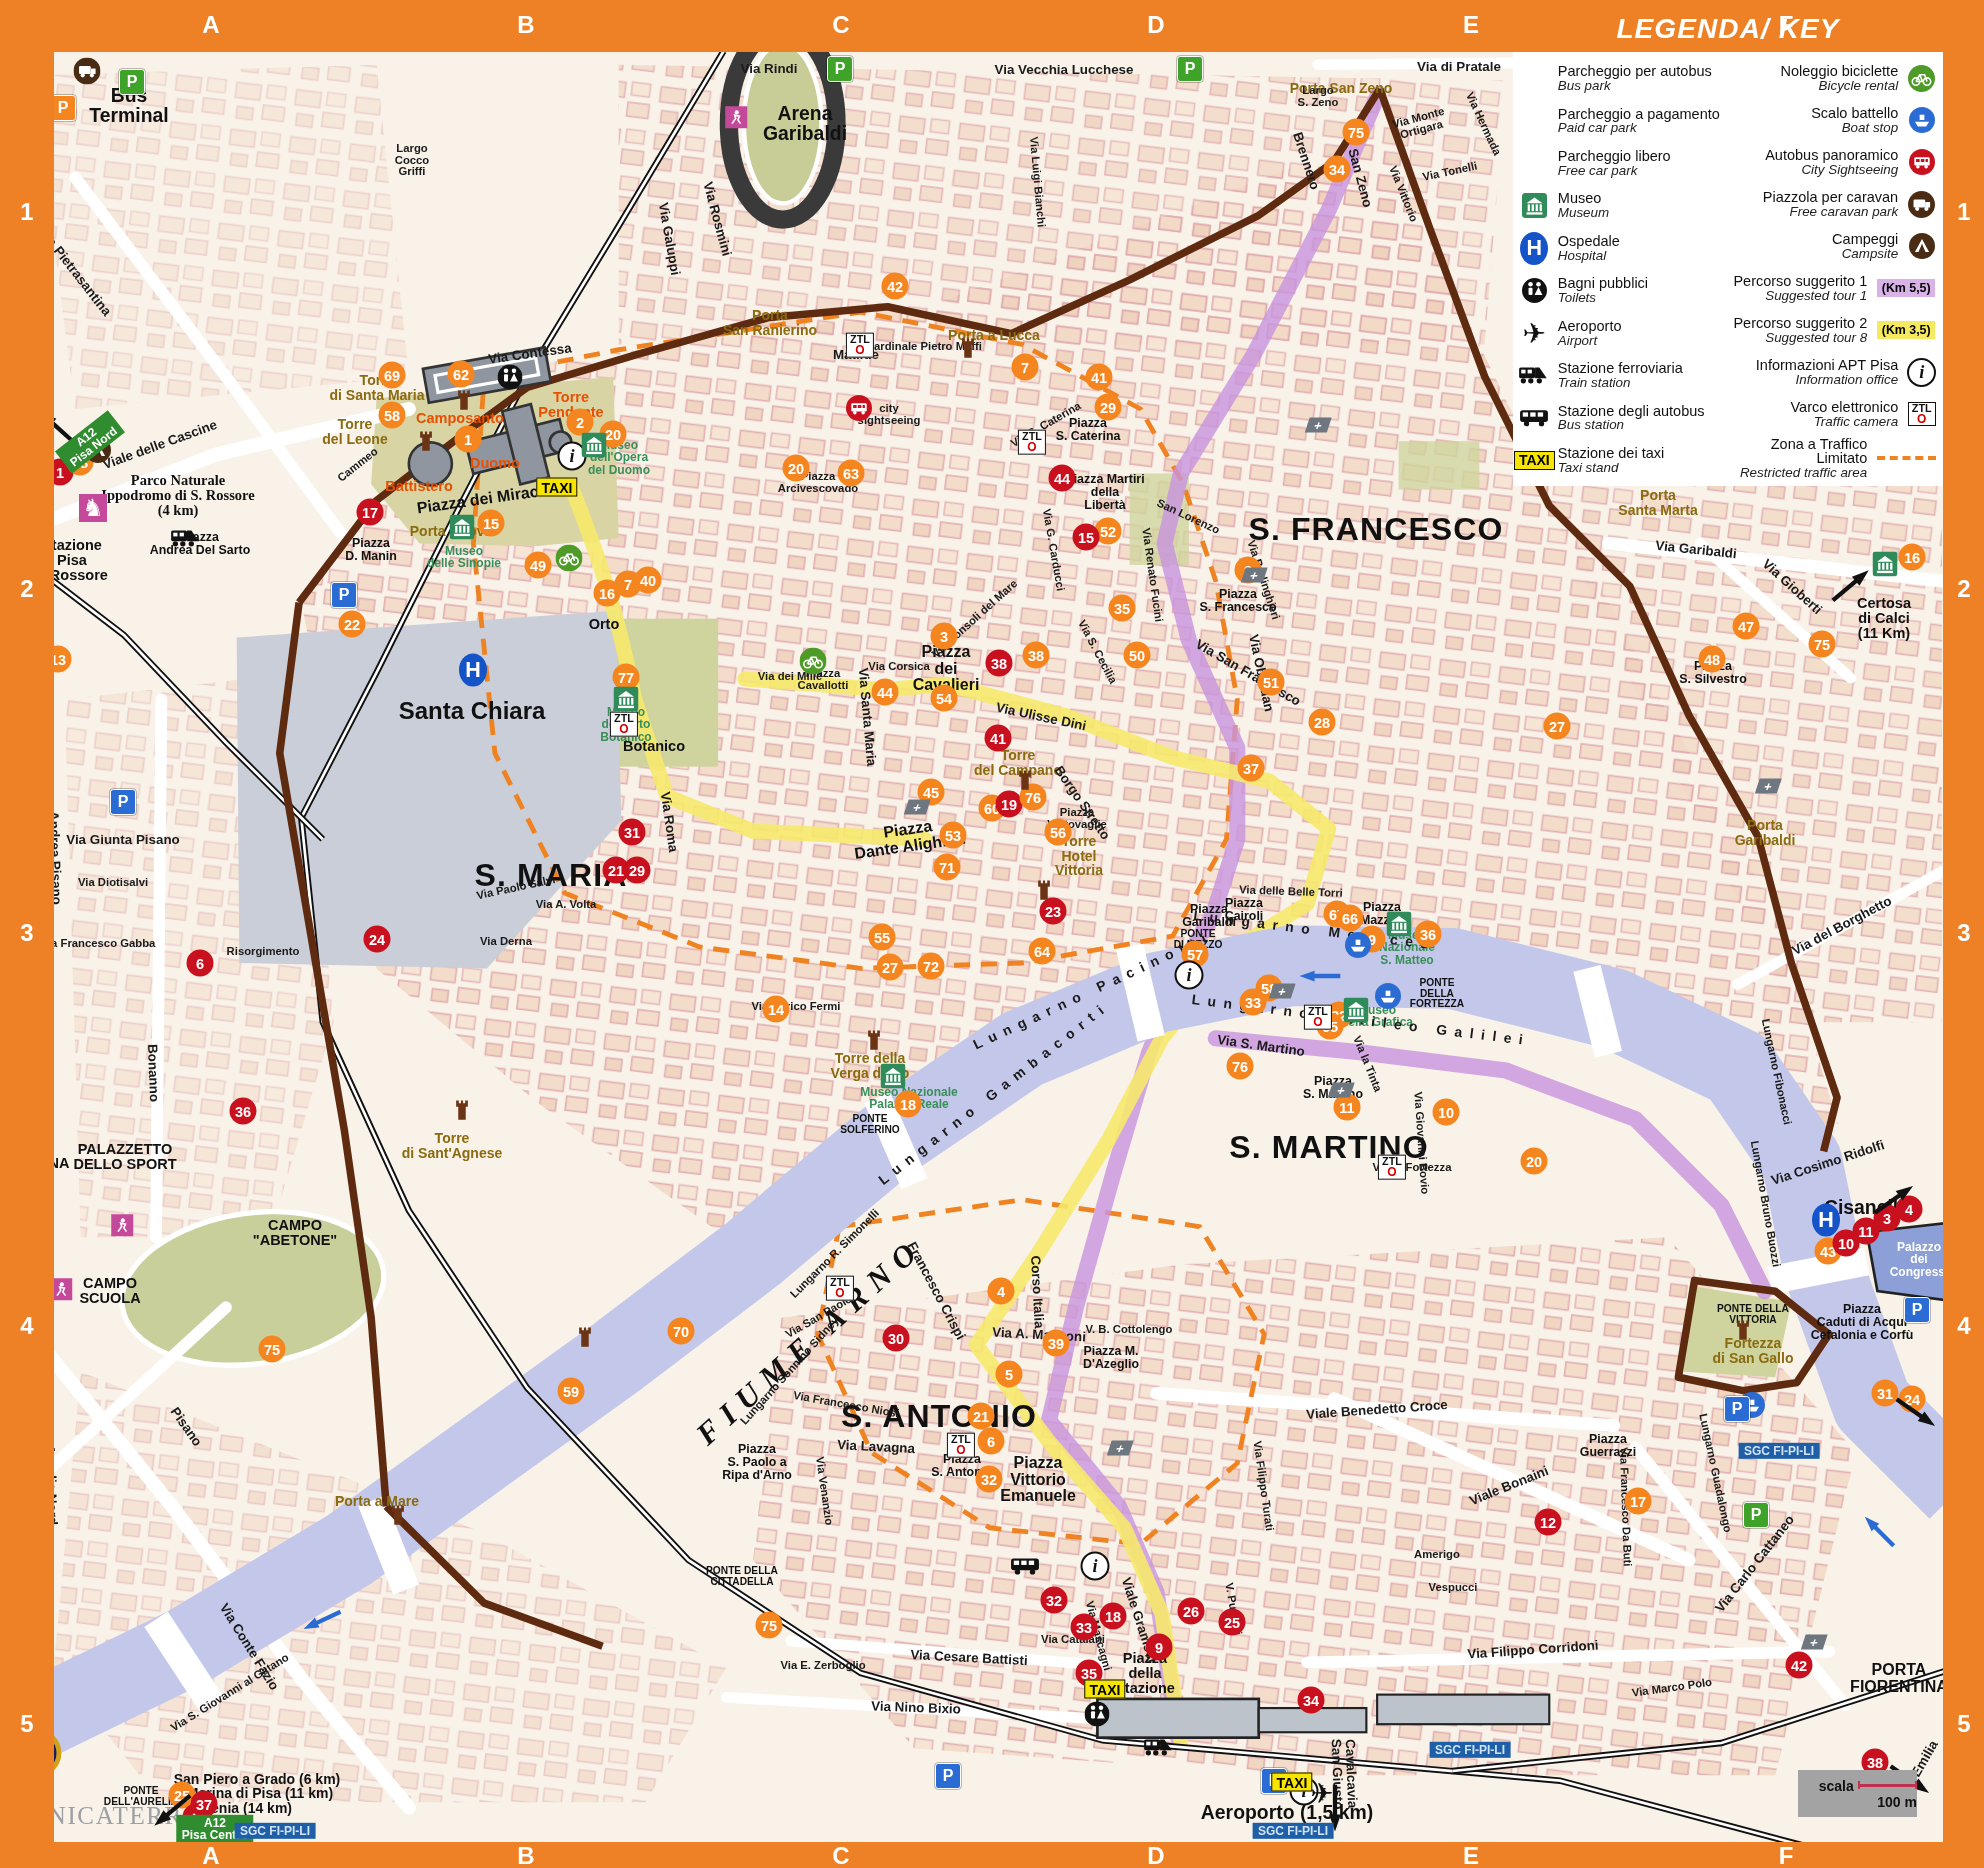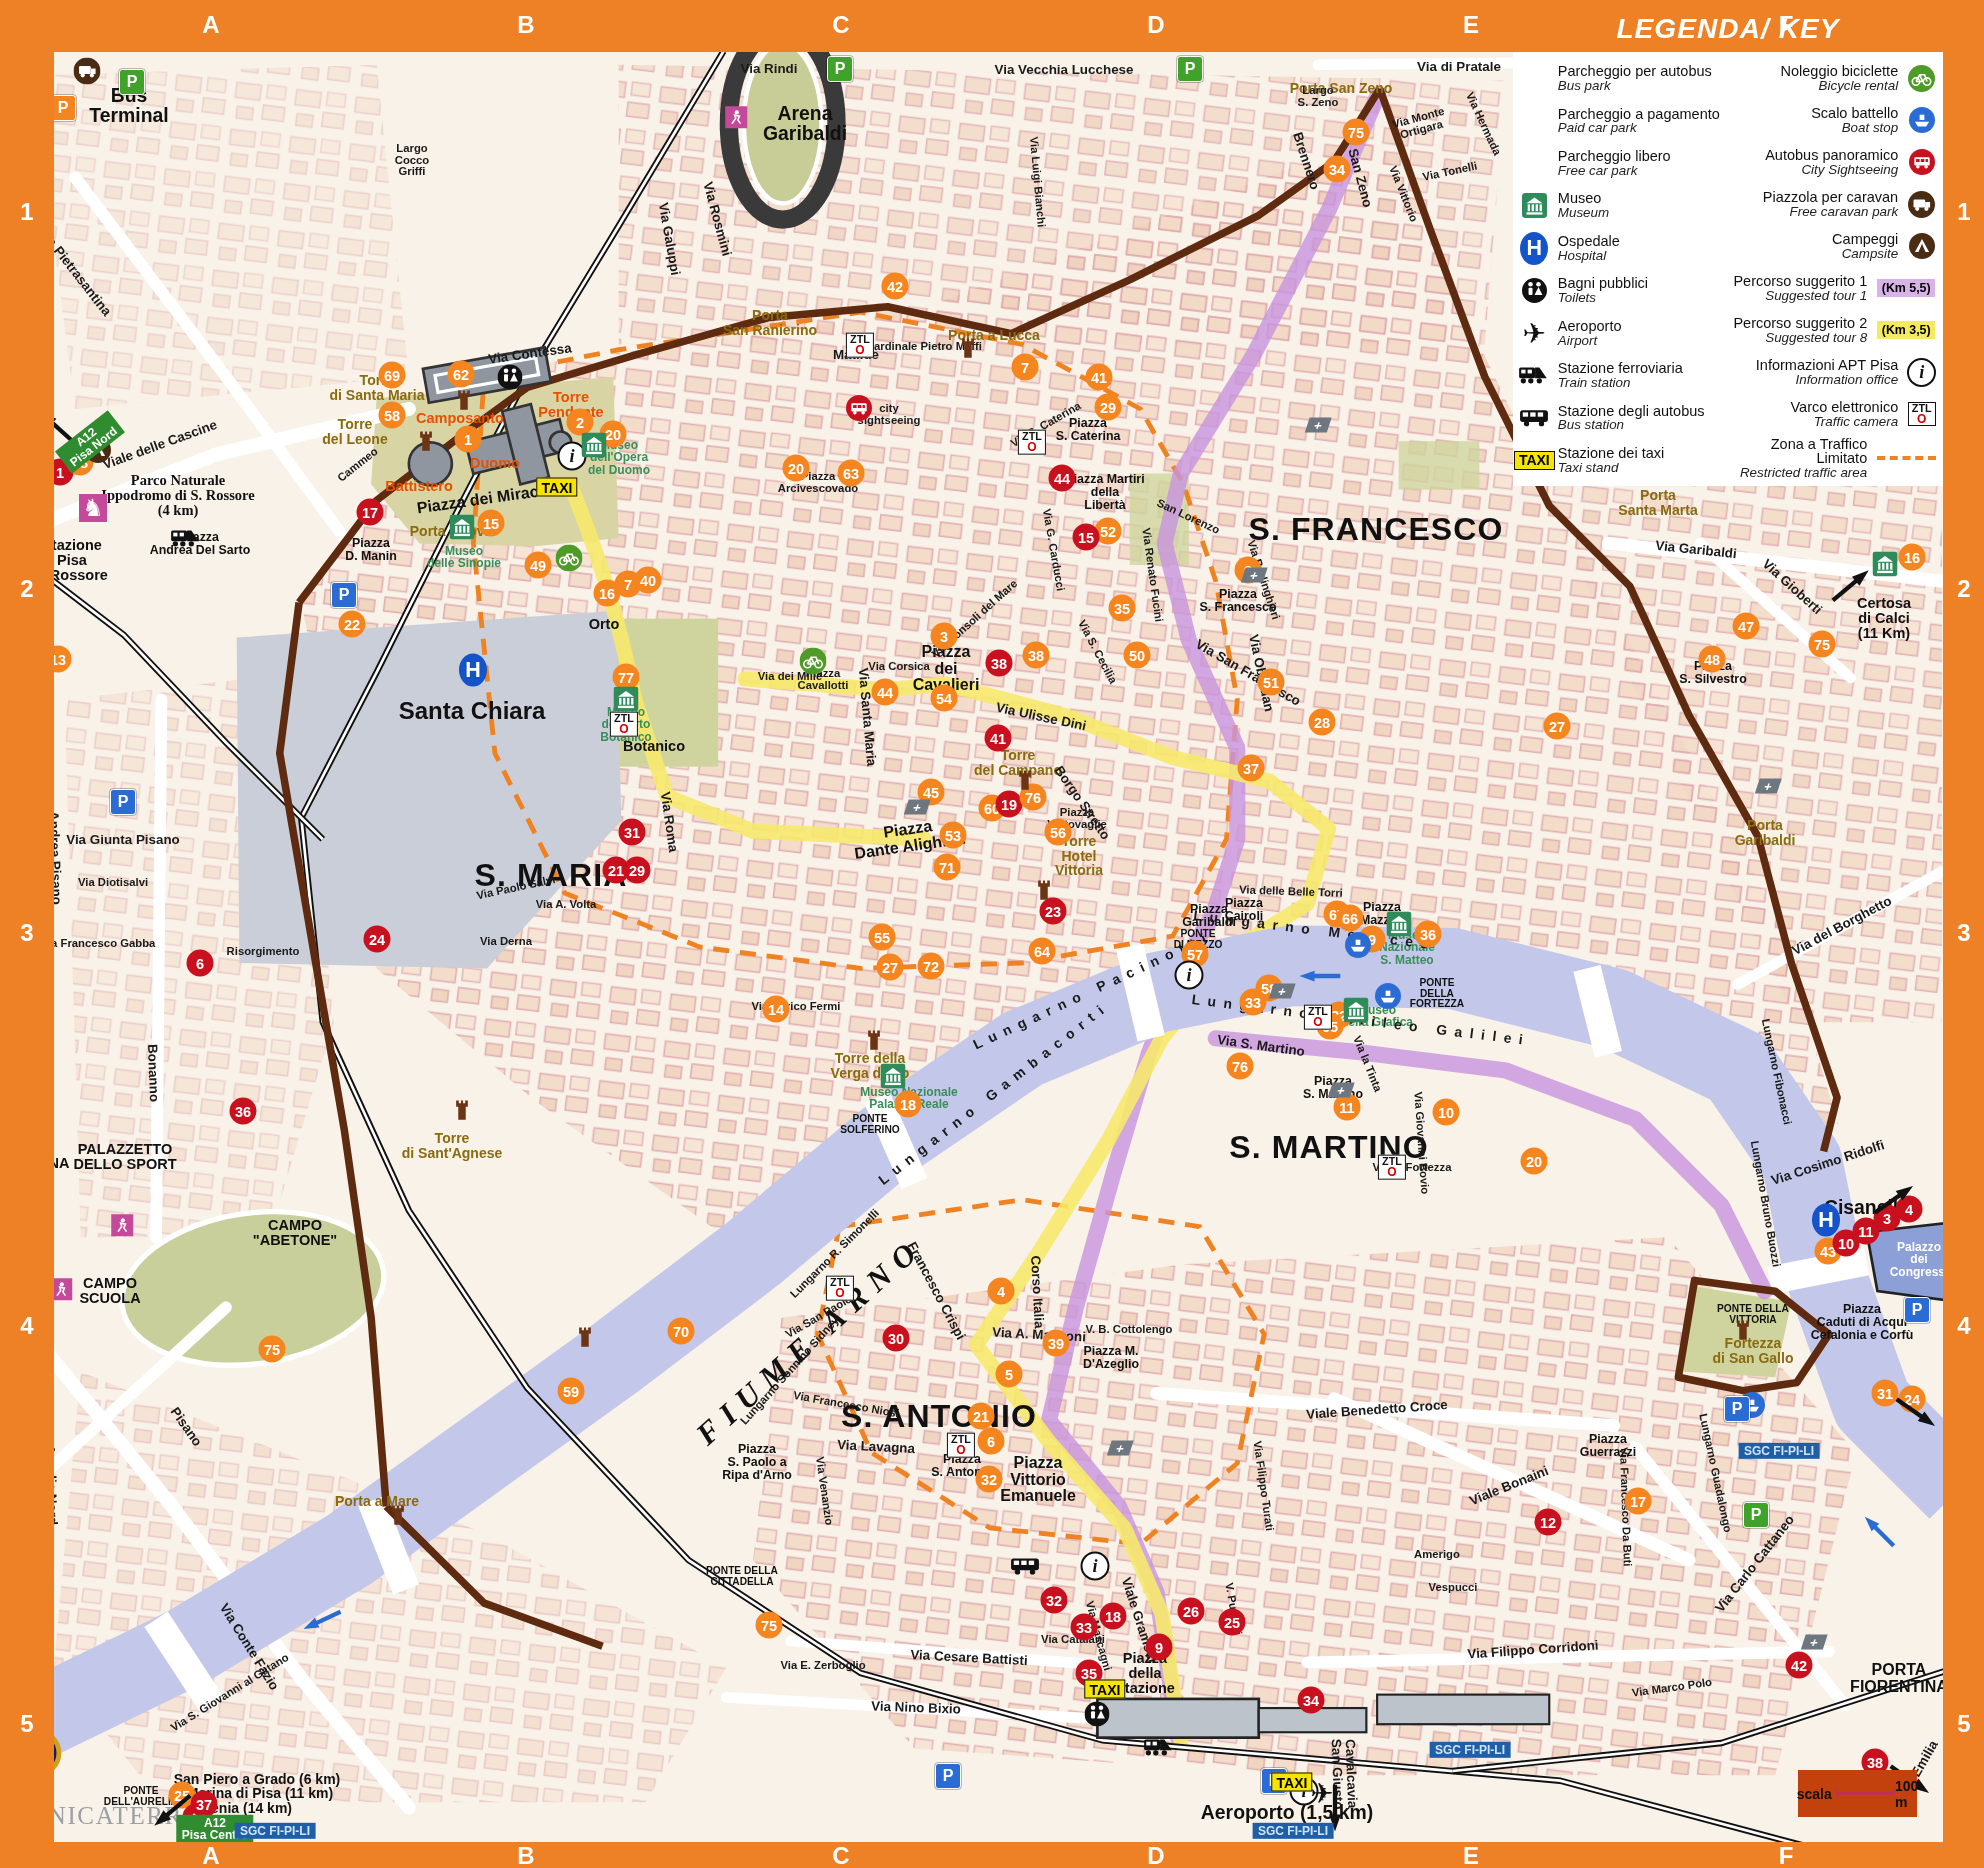--- a/index.html
+++ b/index.html
@@ -62,22 +62,22 @@
   .lrow{display:flex;align-items:center;gap:6.5px;min-height:39px;}
   .lrow .txt{line-height:1.02;}
   .lrow .it{font-size:14.5px;color:#111;}
   .lrow .en{font-size:13.4px;font-style:italic;color:#222;}
   .lcol.right .lrow{justify-content:flex-end;text-align:right;}
   .licon{width:34px;display:flex;justify-content:center;flex:0 0 34px;}
   .badge{font-weight:bold;font-size:12.4px;padding:2.2px 4.3px;white-space:nowrap;}
   .badge.t1{background:#D9B3E8;} .badge.t2{background:#F5E95F;}
   .dashsample{width:59px;border-top:4.8px dashed #F08321;}
   
-  #scalebox{position:absolute;left:1798px;top:1770px;width:119px;height:47px;background:#c2410c;z-index:3;
-            display:flex;flex-direction:row;justify-content:center;align-items:center;color:#111;}
+  #scalebox{position:absolute;left:1798px;top:1770px;width:119px;height:47px;background:#a3a3a3;z-index:3;
+            display:flex;flex-direction:column;justify-content:center;align-items:flex-end;color:#111;}
   #scalebox .row1{display:flex;align-items:center;gap:4.3px;font-weight:bold;font-size:14px;}
   #scalebox .line{width:59px;height:2.7px;background:#C03050;position:relative;}
   #scalebox .line:before,#scalebox .line:after{content:"";position:absolute;top:-2.7px;width:2.2px;height:8px;background:#C03050;}
   #scalebox .line:before{left:0;} #scalebox .line:after{right:0;}
   #scalebox .row2{font-weight:bold;font-size:14px;}
   #logo-circles{position:absolute;left:10.8px;top:1727px;z-index:3;}
 </style>
 </head>
 <body>
 <div id="page">

